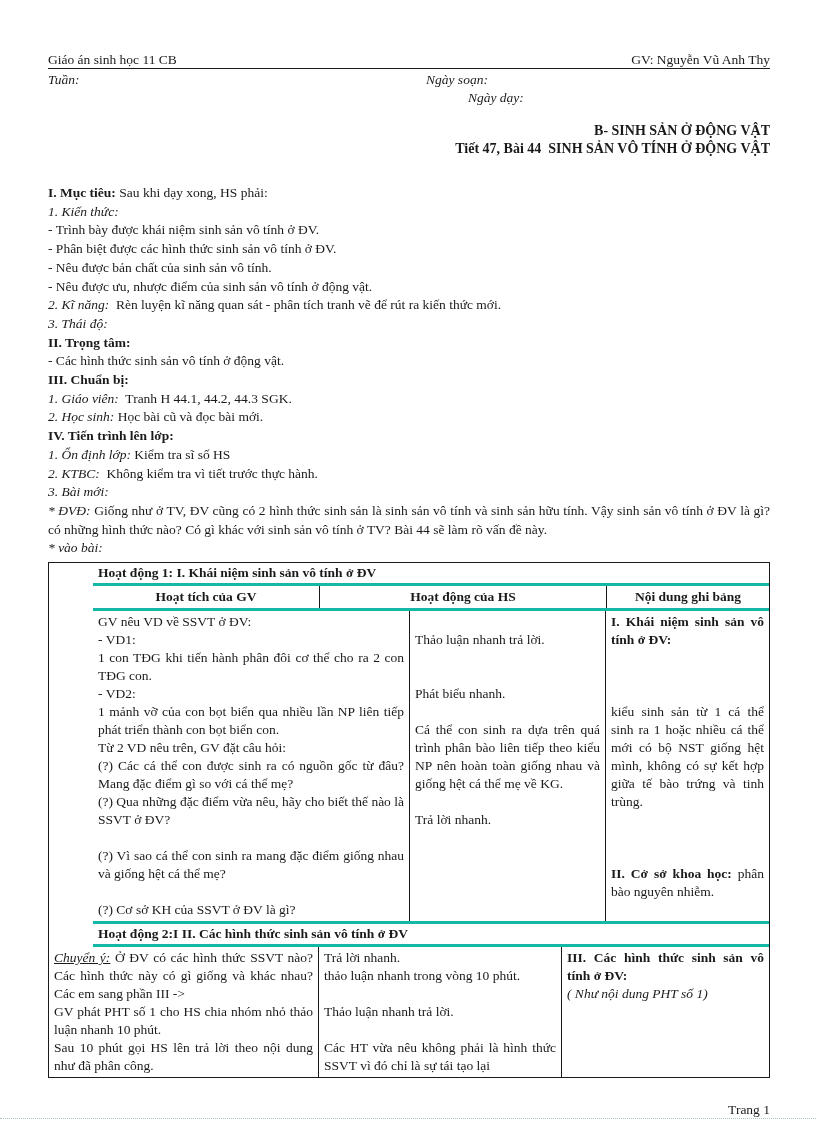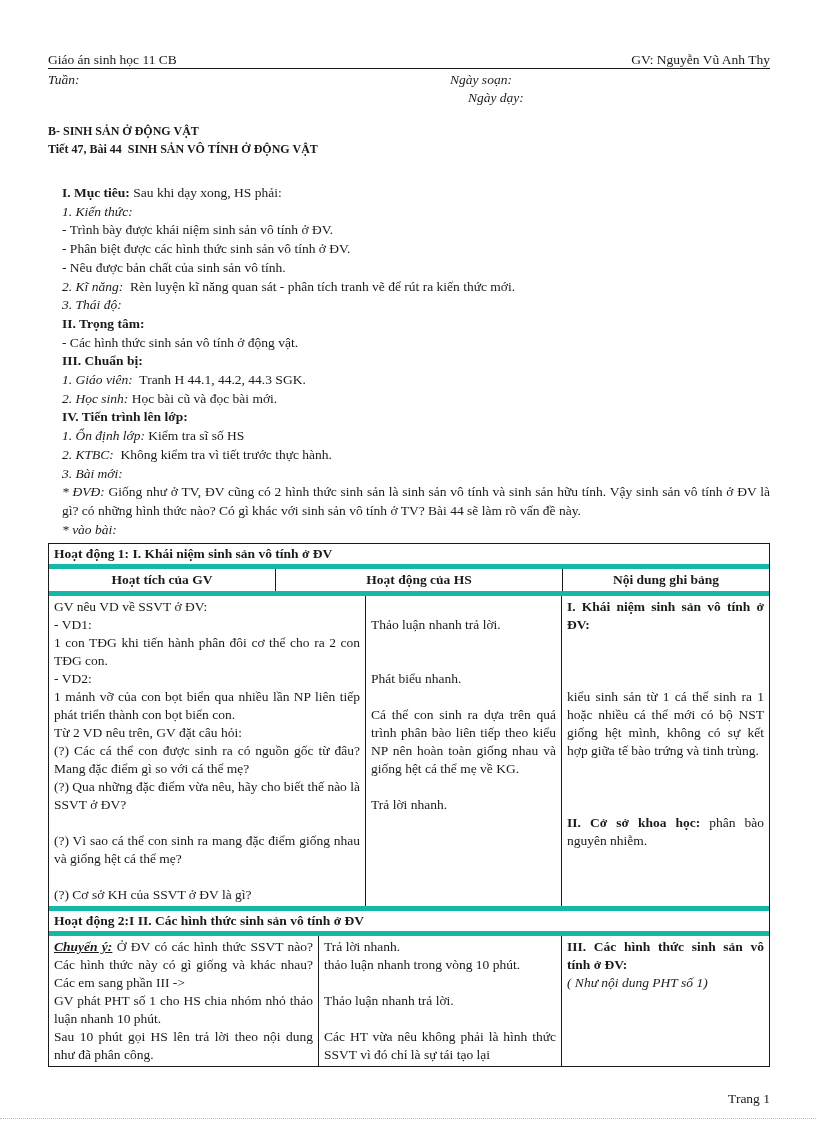--- a/index.html
+++ b/index.html
@@ -10,34 +10,34 @@
     font-size:13.5px;
     position:relative;overflow:hidden;
   }
   .page{padding:52px 46px 0 48px;position:relative;}
   
   .hdr{display:flex;justify-content:space-between;align-items:flex-end;
        border-bottom:1.5px solid #1a1a1a;padding-bottom:0;}
   
   .meta{position:relative;margin-top:3px;font-style:italic;height:37px;}
   .meta .w{position:absolute;left:0;top:0;}
-  .meta .s{position:absolute;left:402px;top:0;}
+  .meta .s{position:absolute;left:378px;top:0;}
   .meta .d{position:absolute;left:420px;top:18px;}
   
-  .title{text-align:left;font-weight:bold;font-size:12px;margin-top:13px;line-height:18px;}
+  .title{text-align:right;font-weight:bold;font-size:14px;margin-top:13px;line-height:18px;}
   
-  .doc-lines{margin-top:26px;line-height:18.7px;margin-left:14px;}
+  .doc-lines{margin-top:26px;line-height:18.7px;}
   .doc-lines .para{text-align:justify;min-height:18.7px;}
   .para .b{font-weight:bold;}
   .para .i{font-style:italic;}
-  .para .iu{font-style:italic;text-decoration:underline;font-weight:bold;}
+  .para .iu{font-style:italic;text-decoration:underline;}
   
   .tbl{border:1.5px solid #1a1a1a;margin-top:4px;line-height:18px;}
   .trow{box-sizing:border-box;}
-  .trow:not(:last-child){border-bottom:5px solid #14b8a6;}
+  .trow:not(:last-child){border-bottom:3px solid #14b8a6;margin-left:44px;}
   .caption{font-weight:bold;padding:1px 5px;min-height:21px;}
   .grid{display:grid;}
   .cols-h{grid-template-columns:227px 287px 1fr;}
   .cols-b1{grid-template-columns:317px 196px 1fr;min-height:306px;}
   .cols-b2{grid-template-columns:270px 243px 1fr;min-height:120px;}
   .grid > .cell{border-right:1px solid #1a1a1a;box-sizing:border-box;padding:2px 5px;}
   .grid > .cell:last-child{border-right:none;}
   .colhead{text-align:center;font-weight:bold;padding:1px 4px;min-height:21px;}
   .cell .para{text-align:justify;min-height:18px;}
   
@@ -64,20 +64,21 @@
     <div>B- SINH SẢN Ở ĐỘNG VẬT</div>
     <div>Tiết 47, Bài 44&nbsp; SINH SẢN VÔ TÍNH Ở ĐỘNG VẬT</div>
   </div>
 
   <div class="doc-lines">
       <div class="para"><span class="b">I. Mục tiêu:</span><span class="t"> Sau khi dạy xong, HS phải:</span></div>
       <div class="para"><span class="i">1. Kiến thức:</span></div>
       <div class="para"><span class="t">- Trình bày được khái niệm sinh sản vô tính ở ĐV.</span></div>
       <div class="para"><span class="t">- Phân biệt được các hình thức sinh sản vô tính ở ĐV.</span></div>
       <div class="para"><span class="t">- Nêu được bản chất của sinh sản vô tính.</span></div>
+      <div class="para"><span class="t">- Nêu được ưu, nhược điểm của sinh sản vô tính ở động vật.</span></div>
       <div class="para"><span class="i">2. Kĩ năng:</span><span class="t">&nbsp; Rèn luyện kĩ năng quan sát - phân tích tranh vẽ để rút ra kiến thức mới.</span></div>
       <div class="para"><span class="i">3. Thái độ:</span></div>
       <div class="para"><span class="b">II. Trọng tâm:</span></div>
       <div class="para"><span class="t">- Các hình thức sinh sản vô tính ở động vật.</span></div>
       <div class="para"><span class="b">III. Chuẩn bị:</span></div>
       <div class="para"><span class="i">1. Giáo viên:</span><span class="t">&nbsp; Tranh H 44.1, 44.2, 44.3 SGK.</span></div>
       <div class="para"><span class="i">2. Học sinh:</span><span class="t"> Học bài cũ và đọc bài mới.</span></div>
       <div class="para"><span class="b">IV. Tiến trình lên lớp:</span></div>
       <div class="para"><span class="i">1. Ổn định lớp:</span><span class="t"> Kiểm tra sĩ số HS</span></div>
       <div class="para"><span class="i">2. KTBC:</span><span class="t">&nbsp; Không kiểm tra vì tiết  trước thực hành.</span></div>

